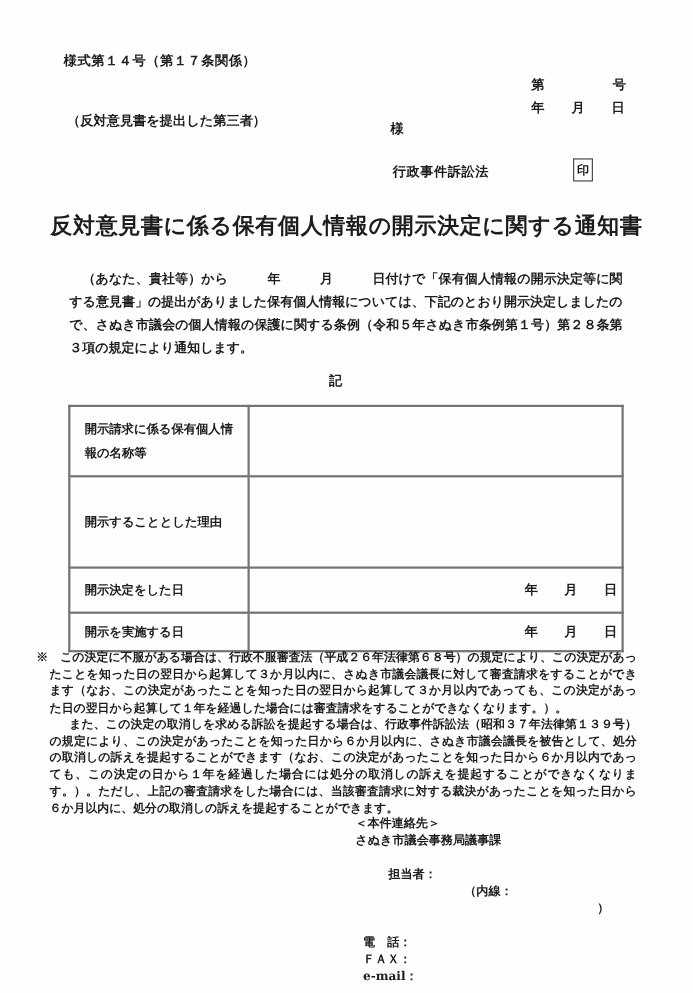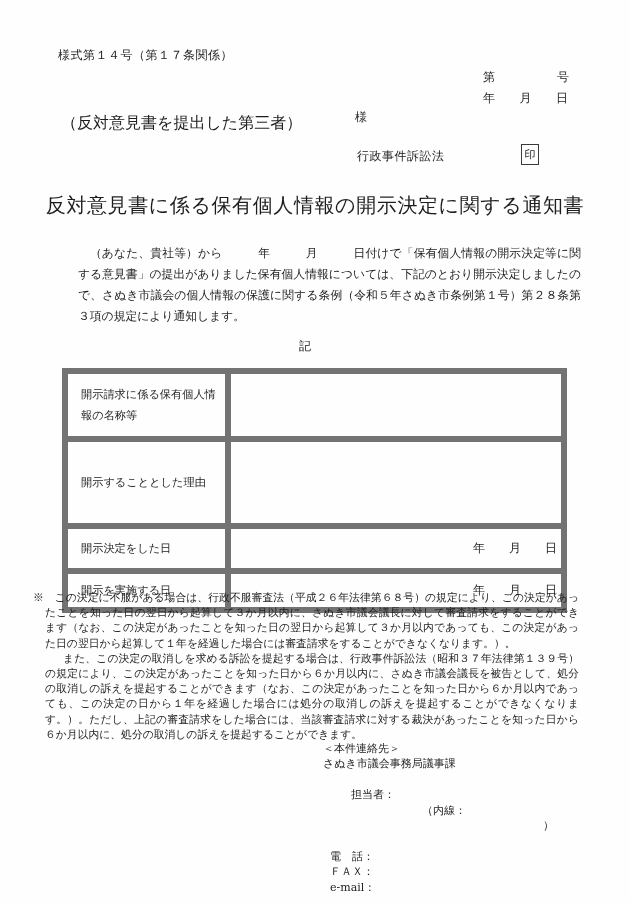--- a/index.html
+++ b/index.html
@@ -4,60 +4,60 @@
 <style>
   html,body{margin:0;padding:0;}
   body{background:#ffffff;}
   .page{
     position:relative;
     width:630px;height:903px;
     background:#fefefe;
     color:#1d1d1d;
     font-family:"DejaVu Serif","Liberation Serif",serif;
     overflow:hidden;
+    font-weight:bold;
   }
   .abs{position:absolute;}
 
   .form-no{left:58px;top:47px;font-size:12px;letter-spacing:0.5px;}
 
   .doc-no-line{left:483px;top:69px;width:86px;display:flex;justify-content:space-between;font-size:12px;}
   .date-line{left:483px;top:90px;width:85px;display:flex;justify-content:space-between;font-size:12px;}
 
-  .addressee{left:61px;top:113px;font-size:16px;}
+  .addressee{left:61px;top:102px;font-size:12px;}
   .honorific{left:355px;top:109px;font-size:12px;}
 
   .issuer{left:357px;top:148px;font-size:12px;letter-spacing:0.5px;}
   .seal{
     left:521px;top:144px;
     width:16px;height:19px;
     border:1px solid #3a3a3a;
     font-size:11px;line-height:19px;text-align:center;
   }
 
   .doc-title{
     left:0;top:192px;width:630px;
     text-align:center;font-size:20px;letter-spacing:0.6px;
   }
 
   .body-par{
     left:63px;top:243px;width:503px;
     font-size:11.8px;line-height:21px;
     text-align:justify;
-    margin-left:15px;
   }
 
   .ki{left:0;top:338px;width:610px;text-align:center;font-size:12px;}
 
   .dtable{
     position:absolute;left:62px;top:368px;
     width:505px;border-collapse:collapse;table-layout:fixed;
     font-size:11.2px;
   }
   .dtable td{
-    border:6px solid #737373;
+    border:2px solid #737373;
     vertical-align:middle;
     padding:2px 4px 2px 13px;
     line-height:21px;
   }
   .dtable col.c1{width:163px;}
   .dtable tr.r1 td{height:58px;}
   .dtable tr.r2 td{height:77px;}
   .dtable tr.r3 td{height:35px;}
   .dtable tr.r4 td{height:29px;}
   .dtable td.val{padding-left:48px;font-size:12px;text-align:right;}

